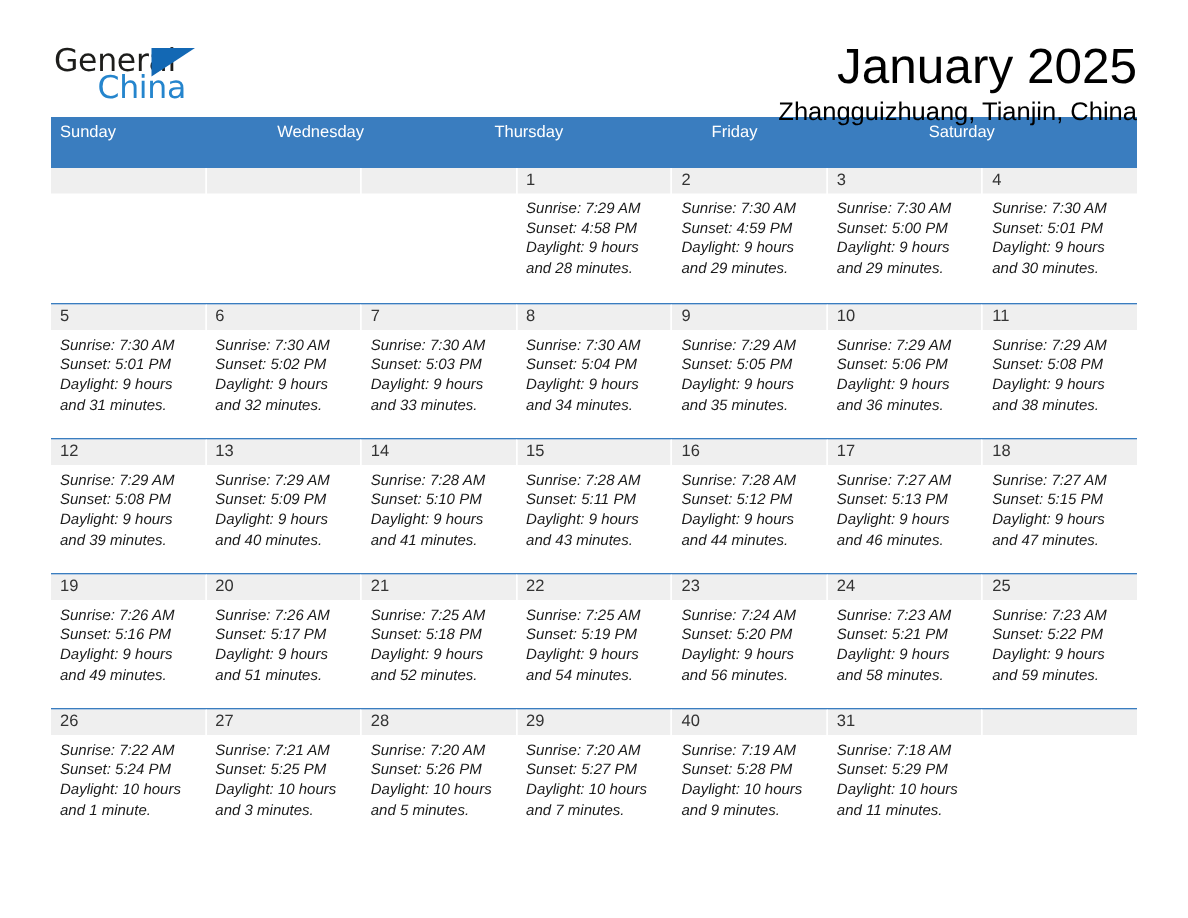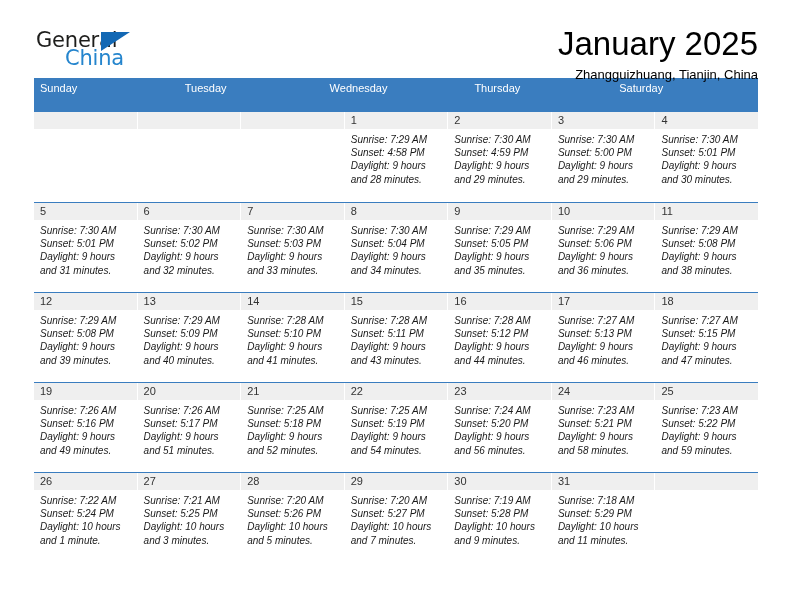--- a/index.html
+++ b/index.html
@@ -67,21 +67,21 @@
     text-align: right;
     padding-top: 0px;
   }
   .cal-title {
     font-size: 33px;
     color: #000000;
     line-height: 32px;
     letter-spacing: 0px;
   }
   .cal-subtitle {
-    font-size: 13px;
+    font-size: 17px;
     color: #000000;
     line-height: 18px;
     margin-top: 6px;
   }
 
   
   .calendar {
     margin-top: 8px;
     width: 724px;
   }
@@ -150,23 +150,23 @@
     <div class="title-block">
       <div class="cal-title">January 2025</div>
       <div class="cal-subtitle">Zhangguizhuang, Tianjin, China</div>
     </div>
 
   </div>
 
   <div class="calendar">
     <div class="weekday-row">
         <div class="weekday">Sunday</div>
-        <div class="weekday">Tuesday</div>
         <div class="weekday">Wednesday</div>
         <div class="weekday">Thursday</div>
+        <div class="weekday">Friday</div>
         <div class="weekday">Saturday</div>
       </div>
     <div id="weeks-container">
         <div class="week">
           <div class="day">
             <div class="daynum-band"></div>
           </div>
           <div class="day">
             <div class="daynum-band"></div>
           </div>
@@ -436,21 +436,21 @@
           <div class="day">
             <div class="daynum-band">29</div>
             <div class="day-lines">
               <div>Sunrise: 7:20 AM</div>
               <div>Sunset: 5:27 PM</div>
               <div>Daylight: 10 hours</div>
               <div>and 7 minutes.</div>
             </div>
           </div>
           <div class="day">
-            <div class="daynum-band">30</div>
+            <div class="daynum-band">40</div>
             <div class="day-lines">
               <div>Sunrise: 7:19 AM</div>
               <div>Sunset: 5:28 PM</div>
               <div>Daylight: 10 hours</div>
               <div>and 9 minutes.</div>
             </div>
           </div>
           <div class="day">
             <div class="daynum-band">31</div>
             <div class="day-lines">

